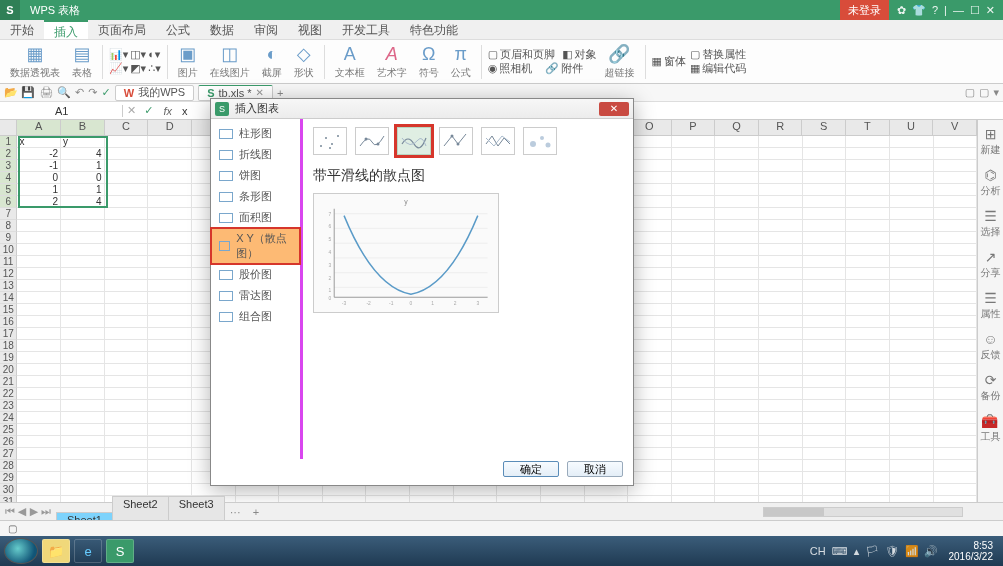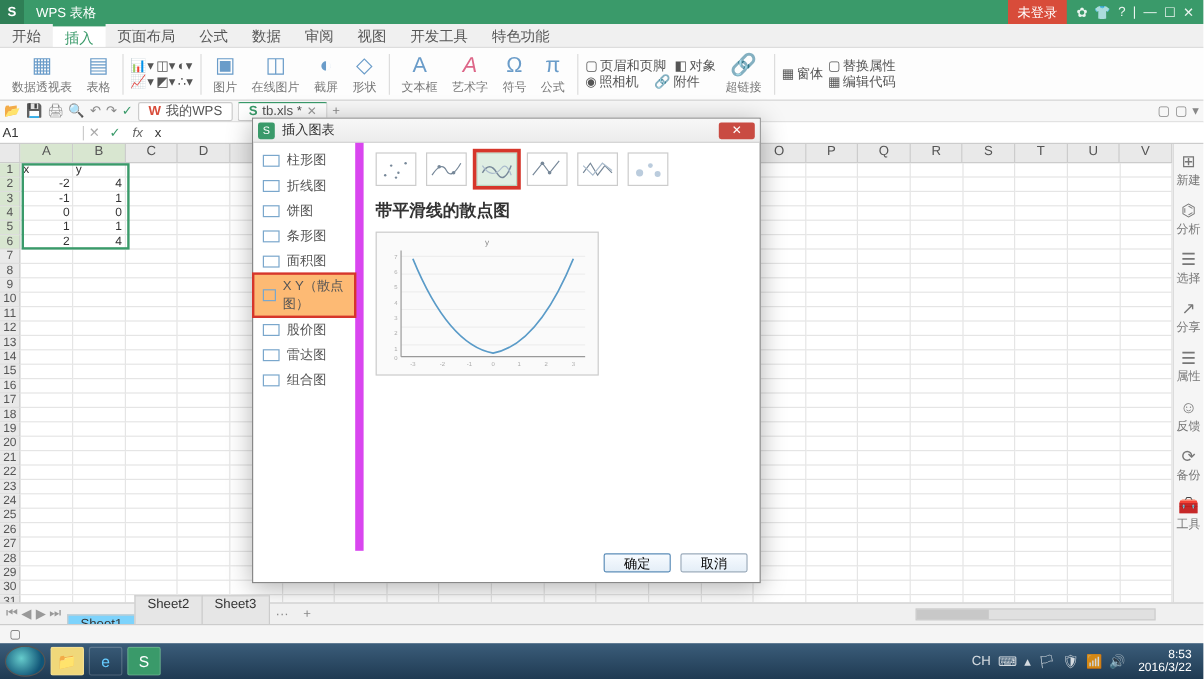--- a/index.html
+++ b/index.html
@@ -29,21 +29,21 @@
 
 
 .qat { height:18px; background:#f7f7f7; border-bottom:1px solid #ddd; display:flex; align-items:center; padding:0 4px; gap:4px;}
 .qat .icn { font-size:11px; color:#888; }
 .qat .doc-tab { display:flex; align-items:center; gap:4px; padding:0 8px; height:16px; border:1px solid #ccc; background:#fff; border-radius:2px; font-size:11px; color:#555;}
 .qat .doc-tab.active { border-top:1px solid #3a9a6a;}
 .qat .doc-close { color:#999; font-size:10px;}
 
 
 .fbar { height:18px; background:#fff; border-bottom:1px solid #ccc; display:flex; align-items:center; font-size:11px;}
-.fbar .nbox { width:70px; border-right:1px solid #ccc; padding:0 2px; }
+.fbar .nbox { width:91px; border-right:1px solid #ccc; padding:0 23px;margin-left:32px; }
 .fbar .fx { padding:0 6px; font-style:italic; color:#666;}
 .fbar .fval { padding:0 4px; }
 
 
 .sheet-area { display:flex; height:400px; position:relative;}
 .sheet { position:relative; flex:1; overflow:hidden; background:#fff;}
 .col-headers { display:flex; height:16px; background:#e9e9e9; border-bottom:1px solid #ccc;}
 .row-hdr-space { width:18px; border-right:1px solid #ccc; background:#e9e9e9;}
 .ch { width:45px; text-align:center; border-right:1px solid #ccc; font-size:11px; color:#555;}
 .ch.sel { background:#d8e6d0; }
@@ -59,30 +59,30 @@
 .rsidebar .it { display:flex; flex-direction:column; align-items:center; gap:1px; cursor:pointer;}
 .rsidebar .it .ic { font-size:14px;}
 
 
 .dialog { position:absolute; left:210px; top:98px; width:424px; height:388px; background:#fff; border:1px solid #888; box-shadow:0 4px 20px rgba(0,0,0,.3); }
 .dialog .dlg-title { height:20px; background:linear-gradient(#f7f7f7,#ececec); border-bottom:1px solid #ccc; display:flex; align-items:center; padding:0 4px; font-size:11px;}
 .dialog .dlg-title .ic { width:14px;height:14px;background:#3a9a6a;border-radius:2px;margin-right:6px;display:flex;align-items:center;justify-content:center;color:#fff;font-size:9px;}
 .dialog .dlg-title .spacer{flex:1;}
 .dialog .dlg-close{ background:#c94b42; color:#fff; width:30px; height:14px; border-radius:2px; display:flex;align-items:center;justify-content:center; font-size:10px;}
 .dialog-body { display:flex; height:340px;}
-.chart-types { width:92px; border-right:7px solid #d946ef; padding:4px 0; }
+.chart-types { width:92px; border-right:3px solid #d946ef; padding:4px 0; }
 .chart-types .ct { display:flex; align-items:center; gap:6px; padding:3px 8px; font-size:11px; color:#555; cursor:pointer;}
 .chart-types .ct .ci { width:14px; height:10px; border:1px solid #7aa7cc; position:relative;}
 .chart-types .ct.highlighted { outline:2px solid #d6362b; outline-offset:-1px; background:#fdba74;}
 .chart-main { flex:1; padding:8px 10px; }
 .chart-subtypes { display:flex; gap:8px; margin-bottom:12px;}
 .chart-subtypes .st { width:34px; height:28px; border:1px solid #ccc; display:flex; align-items:center; justify-content:center; }
 .chart-subtypes .st svg { width:28px; height:22px; }
 .chart-subtypes .st.sel { background:#dfeee3; border:1px solid #b9d6c1; outline:3px solid #d6362b; }
-.chart-title { font-size:14px; font-weight:bold; margin-bottom:8px; color:#333;}
+.chart-title { font-size:14px; font-weight:normal; margin-bottom:8px; color:#333;}
 .chart-preview { width:186px; height:120px; border:1px solid #ccc; background:#fafafa; position:relative;}
 .chart-preview svg { width:100%; height:100%;}
 .dialog-buttons { position:absolute; bottom:8px; right:10px; display:flex; gap:8px;}
 .dialog-buttons button { width:56px; height:16px; font-size:11px; border:1px solid #9ab; background:linear-gradient(#f7fbff,#e4eef7); border-radius:2px; cursor:pointer;}
 .dialog-buttons button.primary { border:1px solid #5a8cb8;}
 
 
 .sheet-tabs { height:18px; background:#f0f0f0; display:flex; align-items:center; border-top:1px solid #ccc; font-size:11px; position:absolute; bottom:16px; left:0; right:0;}
 .sheet-tabs .nav { display:flex; gap:0; padding:0 4px;}
 .sheet-tabs .nav span { width:12px;text-align:center;color:#999;}

